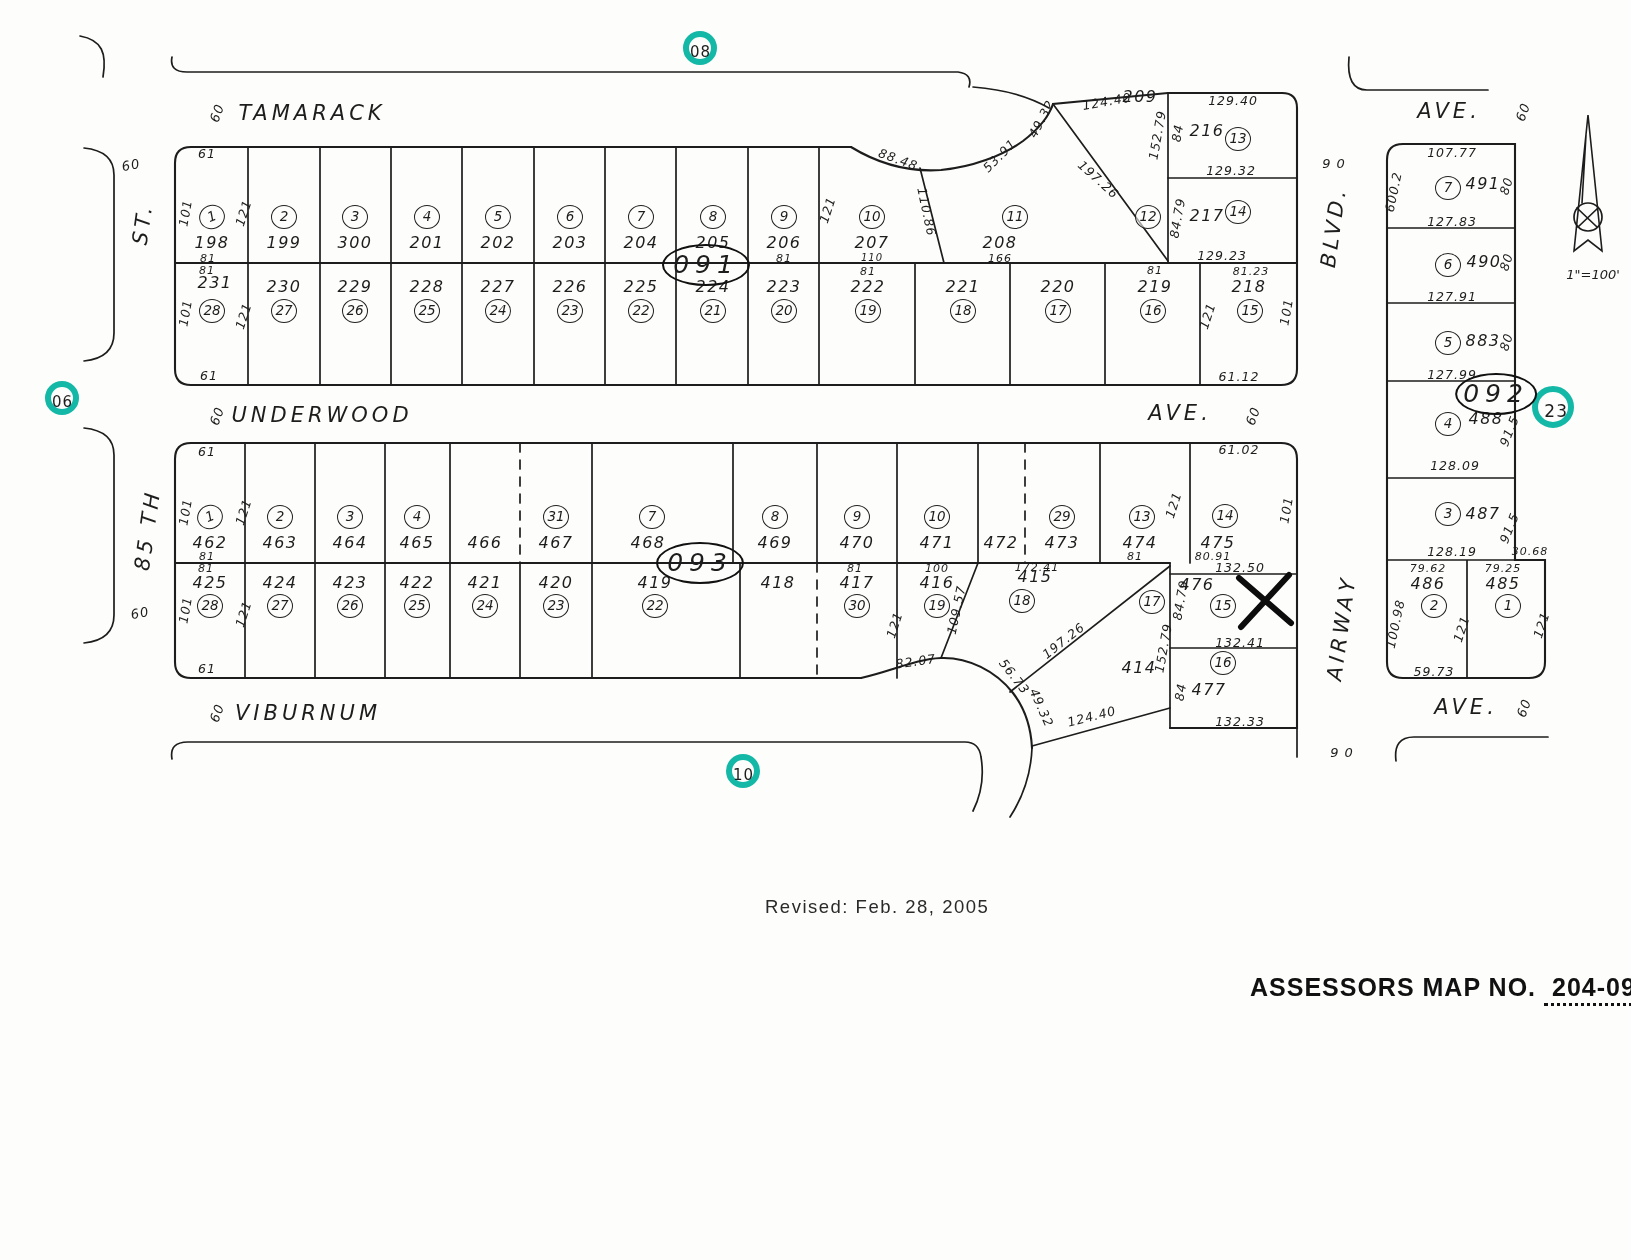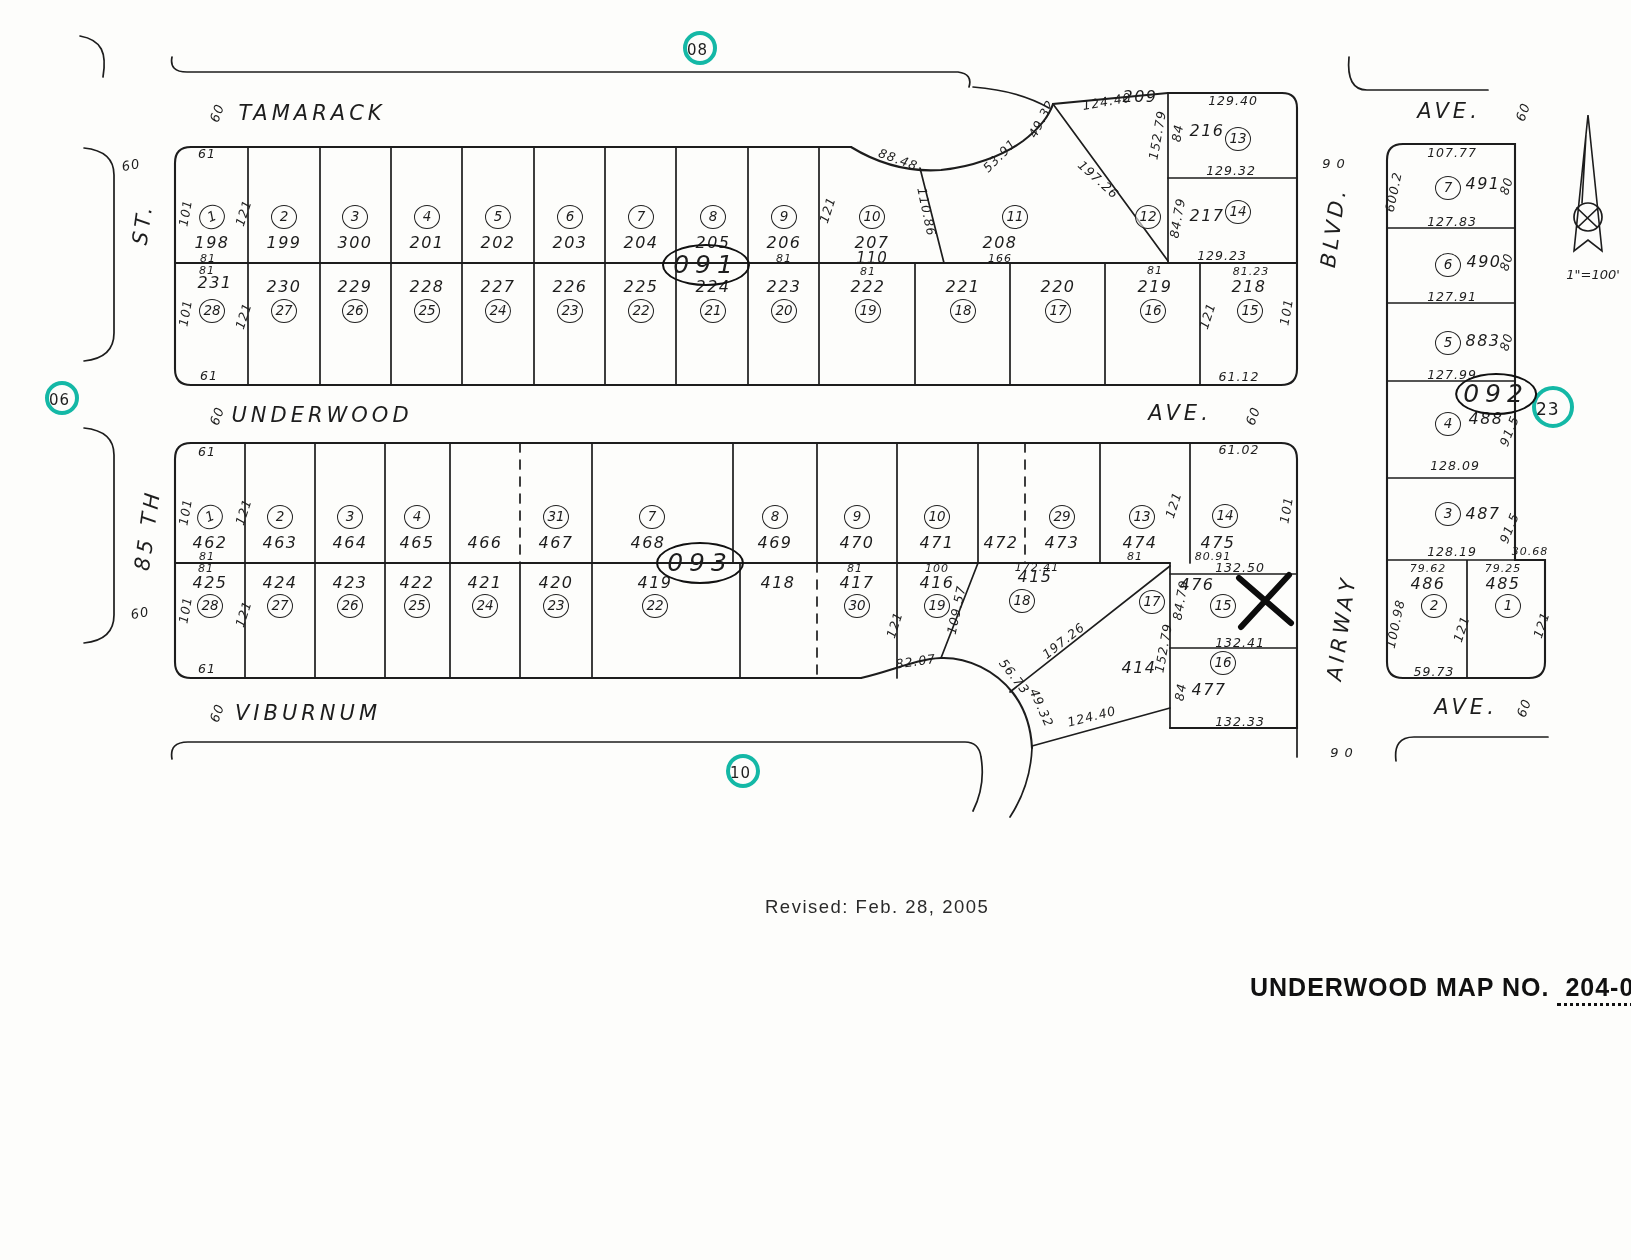--- a/index.html
+++ b/index.html
@@ -7,22 +7,22 @@
        font-family:"DejaVu Sans",sans-serif;color:#1d1d1d;}
   #linework{position:absolute;left:0;top:0;}
   #labels-layer{position:absolute;left:0;top:0;width:100%;height:100%;}
   .street{position:absolute;font:italic 21px/1 "DejaVu Sans",sans-serif;letter-spacing:4px;
           white-space:nowrap;font-weight:500;}
   .dim{position:absolute;font:italic 12.5px/1 "DejaVu Sans",sans-serif;white-space:nowrap;letter-spacing:1px;}
   .parcel{position:absolute;font:italic 16px/1 "DejaVu Sans",sans-serif;letter-spacing:1.5px;white-space:nowrap;}
   .lot{position:absolute;font:italic 13.5px/21px "DejaVu Sans",sans-serif;border:1.7px solid #222;
        border-radius:50%;height:24px;min-width:26px;box-sizing:border-box;text-align:center;padding:0 3px;
        background:rgba(253,253,251,.6);}
-  .junction{position:absolute;font:15px/30px "DejaVu Sans",sans-serif;border:4px solid #14b8a6;
-       border-radius:50%;width:34px;height:34px;box-sizing:border-box;text-align:left;letter-spacing:1px;}
+  .junction{position:absolute;font:15px/30px "DejaVu Sans",sans-serif;border:6px solid #14b8a6;
+       border-radius:50%;width:34px;height:34px;box-sizing:border-box;text-align:right;letter-spacing:1px;}
   .blocknum{position:absolute;font:italic 25px/38px "DejaVu Sans",sans-serif;border:2.6px solid #111;
        border-radius:50%;height:42px;min-width:88px;box-sizing:border-box;text-align:center;
        letter-spacing:6px;padding:0 6px;}
   .note-box{position:absolute;left:1284px;top:879px;width:284px;border:2.2px solid #161616;
        padding:5px 7px;font:bold 11px/1.35 "Liberation Sans",sans-serif;color:#151515;}
   .revised{position:absolute;left:765px;top:898px;font:18.5px/1 "Liberation Sans",sans-serif;
        letter-spacing:1.5px;color:#2a2a2a;}
   .title-row{position:absolute;left:1250px;top:975px;font:bold 25px/1 "Liberation Sans",sans-serif;
        letter-spacing:1px;color:#111;white-space:nowrap;}
   .title-row .mapno{border-bottom:3px dotted #111;padding:0 4px 2px 8px;}
@@ -104,21 +104,21 @@
       <div class="dim" style="left: 1524px; top: 708px; transform: translate(-50%, -50%) rotate(-70deg); font-size: 13px;">60</div>
       <div class="dim" style="left: 131px; top: 165px; transform: translate(-50%, -50%) rotate(-12deg); font-size: 13px;">60</div>
       <div class="dim" style="left: 140px; top: 613px; transform: translate(-50%, -50%) rotate(-12deg); font-size: 13px;">60</div>
       <div class="dim" style="left: 1334px; top: 163px; transform: translate(-50%, -50%); font-size: 13px;">9 0</div>
       <div class="dim" style="left: 1342px; top: 752px; transform: translate(-50%, -50%); font-size: 13px;">9 0</div>
       <div class="dim" style="left: 207px; top: 154px; transform: translate(-50%, -50%);">61</div>
       <div class="dim" style="left: 186px; top: 213px; transform: translate(-50%, -50%) rotate(-80deg);">101</div>
       <div class="dim" style="left: 244px; top: 213px; transform: translate(-50%, -50%) rotate(-72deg);">121</div>
       <div class="dim" style="left: 208px; top: 258px; transform: translate(-50%, -50%); font-size: 11px;">81</div>
       <div class="dim" style="left: 784px; top: 258px; transform: translate(-50%, -50%); font-size: 11px;">81</div>
-      <div class="dim" style="left: 872px; top: 258px; transform: translate(-50%, -50%); font-size: 15px;">110</div>
+      <div class="dim" style="left: 872px; top: 258px; transform: translate(-50%, -50%); font-size: 10px;">110</div>
       <div class="dim" style="left: 1000px; top: 258px; transform: translate(-50%, -50%); font-size: 11px;">166</div>
       <div class="dim" style="left: 898px; top: 160px; transform: translate(-50%, -50%) rotate(20deg);">88.48</div>
       <div class="dim" style="left: 1000px; top: 156px; transform: translate(-50%, -50%) rotate(-45deg);">53.91</div>
       <div class="dim" style="left: 1042px; top: 119px; transform: translate(-50%, -50%) rotate(-62deg);">49.32</div>
       <div class="dim" style="left: 1107px; top: 102px; transform: translate(-50%, -50%) rotate(-10deg);">124.40</div>
       <div class="dim" style="left: 926px; top: 212px; transform: translate(-50%, -50%) rotate(78deg);">110.86</div>
       <div class="dim" style="left: 1098px; top: 180px; transform: translate(-50%, -50%) rotate(42deg);">197.26</div>
       <div class="dim" style="left: 828px; top: 210px; transform: translate(-50%, -50%) rotate(-72deg);">121</div>
       <div class="dim" style="left: 1233px; top: 101px; transform: translate(-50%, -50%);">129.40</div>
       <div class="dim" style="left: 1178px; top: 133px; transform: translate(-50%, -50%) rotate(-80deg);">84</div>
@@ -313,18 +313,18 @@
       <div class="junction" style="left: 1553px; top: 407px; transform: translate(-50%, -50%); font-size: 17px; min-width: 42px; height: 42px; line-height: 38px;">23</div>
       <div class="blocknum" style="left: 706px; top: 265px; transform: translate(-50%, -50%);">091</div>
       <div class="blocknum" style="left: 1496px; top: 394px; transform: translate(-50%, -50%); min-width: 80px;">092</div>
       <div class="blocknum" style="left: 700px; top: 563px; transform: translate(-50%, -50%);">093</div>
     </div>
 
 
   <div class="revised">Revised: Feb. 28, 2005</div>
 
   <div class="title-row">
-    <span>UNDERWOOD MAP NO.</span>
+    <span>ASSESSORS MAP NO.</span>
     <span class="mapno">204-09</span>
   </div>
 
   <div class="scale">1"=100'</div>
 </div>
 
 </body></html>

